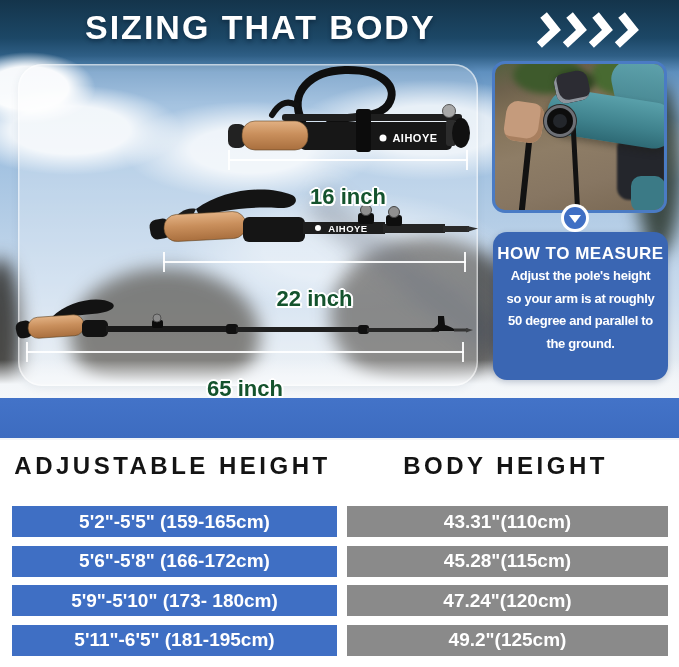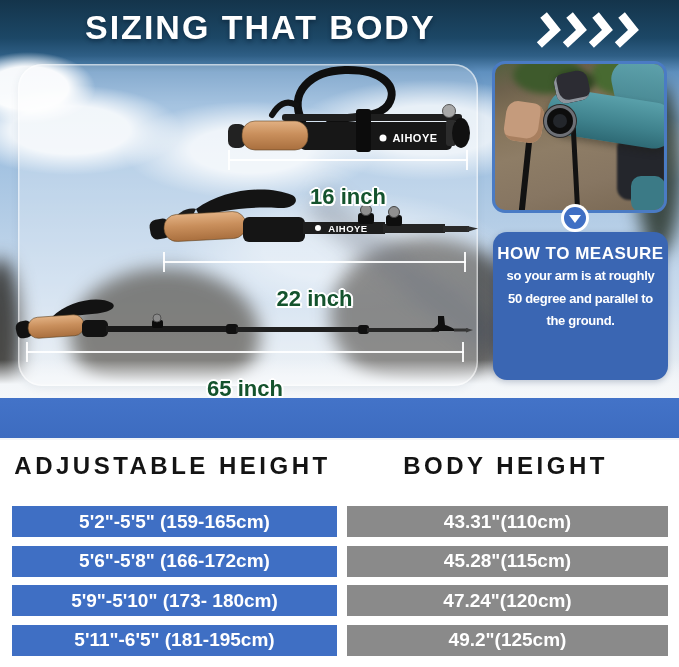--- a/index.html
+++ b/index.html
@@ -223,20 +223,21 @@
   </div>
 
   <div class="down-arrow">
     <div class="down-arrow-inner">
       <div class="down-tri"></div>
     </div>
   </div>
 
   <div class="measure-box">
     <div class="measure-title">HOW TO MEASURE</div>
+    <p>Adjust the pole's height</p>
     <p>so your arm is at roughly</p>
     <p>50 degree and parallel to</p>
     <p>the ground.</p>
   </div>
 
   <div class="thead">
     <div class="th th-adj">ADJUSTABLE HEIGHT</div>
     <div class="th th-body">BODY HEIGHT</div>
   </div>
   <div class="tbody" id="table-rows">

